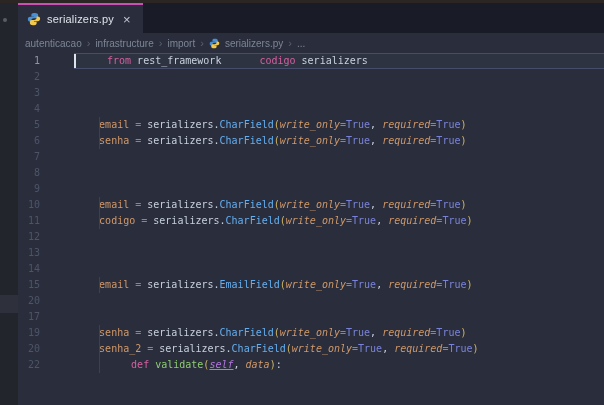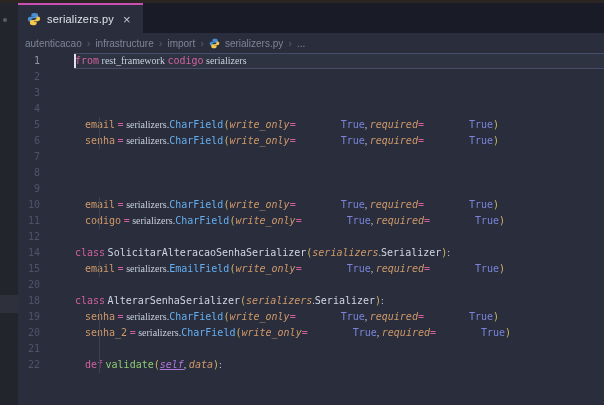--- a/index.html
+++ b/index.html
@@ -44,28 +44,28 @@
     color:#4d5468;font-size:10px;user-select:none;cursor:pointer;
   }
   .line.cur .ln{color:#8e95a8;}
   .lc{position:relative;margin-left:35px;color:#c8d0dd;}
   .guide{position:absolute;left:24px;top:0;bottom:0;width:1px;background:#3b4154;}
   .hl{position:absolute;left:74px;right:0;top:0;bottom:0;
       border-top:1px solid #454d6a;border-bottom:1px solid #454d6a;
       background:rgba(130,150,200,0.05);box-sizing:border-box;}
   .cursor{position:absolute;left:-1px;top:1px;bottom:1px;width:2px;background:#dfe3ec;}
   
-  .tk-kw{color:#d2609e;}
-  .tk-txt{color:#c8d0dd;font-family:Liberation Serif, serif;}
+  .tk-kw{color:#d2609e;padding-left:32px;}
+  .tk-txt{color:#c8d0dd;}
   .tk-cls{color:#ced6e4;}
   .tk-prop{color:#d0996a;text-align:right;}
   .tk-param{color:#d0996a;font-style:italic;}
   .tk-fn{color:#65aef0;}
   .tk-fndef{color:#8fcb72;}
-  .tk-const{color:#7a83d9;margin-left:45px;}
+  .tk-const{color:#7a83d9;}
   .tk-op{color:#d2609e;}
   .tk-par{color:#cdb364;}
   .tk-self{color:#b278dd;font-style:italic;text-decoration:underline;}
 </style>
 </head>
 <body>
 
 <div class="window">
   <div class="topstrip"></div>
   <div class="leftstrip"></div>
@@ -103,22 +103,22 @@
       <div class="line"><span class="ln">3</span><span class="lc"></span></div>
       <div class="line"><span class="ln">4</span></div>
       <div class="line"><span class="ln">5</span><span class="lc"><i class="guide"></i><span class="tk-txt">    </span><span class="tk-prop">email</span><span class="tk-txt"> </span><span class="tk-op">=</span><span class="tk-txt"> serializers.</span><span class="tk-fn">CharField</span><span class="tk-par">(</span><span class="tk-param">write_only</span><span class="tk-op">=</span><span class="tk-const">True</span><span class="tk-txt">, </span><span class="tk-param">required</span><span class="tk-op">=</span><span class="tk-const">True</span><span class="tk-par">)</span></span></div>
       <div class="line"><span class="ln">6</span><span class="lc"><i class="guide"></i><span class="tk-txt">    </span><span class="tk-prop">senha</span><span class="tk-txt"> </span><span class="tk-op">=</span><span class="tk-txt"> serializers.</span><span class="tk-fn">CharField</span><span class="tk-par">(</span><span class="tk-param">write_only</span><span class="tk-op">=</span><span class="tk-const">True</span><span class="tk-txt">, </span><span class="tk-param">required</span><span class="tk-op">=</span><span class="tk-const">True</span><span class="tk-par">)</span></span></div>
       <div class="line"><span class="ln">7</span><span class="lc"></span></div>
       <div class="line"><span class="ln">8</span><span class="lc"></span></div>
       <div class="line"><span class="ln">9</span></div>
       <div class="line"><span class="ln">10</span><span class="lc"><i class="guide"></i><span class="tk-txt">    </span><span class="tk-prop">email</span><span class="tk-txt"> </span><span class="tk-op">=</span><span class="tk-txt"> serializers.</span><span class="tk-fn">CharField</span><span class="tk-par">(</span><span class="tk-param">write_only</span><span class="tk-op">=</span><span class="tk-const">True</span><span class="tk-txt">, </span><span class="tk-param">required</span><span class="tk-op">=</span><span class="tk-const">True</span><span class="tk-par">)</span></span></div>
       <div class="line"><span class="ln">11</span><span class="lc"><i class="guide"></i><span class="tk-txt">    </span><span class="tk-prop">codigo</span><span class="tk-txt"> </span><span class="tk-op">=</span><span class="tk-txt"> serializers.</span><span class="tk-fn">CharField</span><span class="tk-par">(</span><span class="tk-param">write_only</span><span class="tk-op">=</span><span class="tk-const">True</span><span class="tk-txt">, </span><span class="tk-param">required</span><span class="tk-op">=</span><span class="tk-const">True</span><span class="tk-par">)</span></span></div>
       <div class="line"><span class="ln">12</span><span class="lc"></span></div>
-      <div class="line"><span class="ln">14</span><span class="lc"><span class="tk-kw">class</span><span class="tk-txt"> </span><span class="tk-cls">SolicitarAlteracaoSenhaSerializer</span><span class="tk-par">(</span><span class="tk-param">serializers</span><span class="tk-txt">.</span><span class="tk-cls">Serializer</span><span class="tk-par">)</span><span class="tk-txt">:</span></span></div>
+      <div class="line"><span class="ln">13</span><span class="lc"></span></div>
+      <div class="line"><span class="ln">14</span></div>
       <div class="line"><span class="ln">15</span><span class="lc"><i class="guide"></i><span class="tk-txt">    </span><span class="tk-prop">email</span><span class="tk-txt"> </span><span class="tk-op">=</span><span class="tk-txt"> serializers.</span><span class="tk-fn">EmailField</span><span class="tk-par">(</span><span class="tk-param">write_only</span><span class="tk-op">=</span><span class="tk-const">True</span><span class="tk-txt">, </span><span class="tk-param">required</span><span class="tk-op">=</span><span class="tk-const">True</span><span class="tk-par">)</span></span></div>
       <div class="line"><span class="ln">20</span><span class="lc"></span></div>
-      <div class="line"><span class="ln">18</span><span class="lc"><span class="tk-kw">class</span><span class="tk-txt"> </span><span class="tk-cls">AlterarSenhaSerializer</span><span class="tk-par">(</span><span class="tk-param">serializers</span><span class="tk-txt">.</span><span class="tk-cls">Serializer</span><span class="tk-par">)</span><span class="tk-txt">:</span></span></div>
+      <div class="line"><span class="ln">17</span><span class="lc"></span></div>
       <div class="line"><span class="ln">19</span><span class="lc"><i class="guide"></i><span class="tk-txt">    </span><span class="tk-prop">senha</span><span class="tk-txt"> </span><span class="tk-op">=</span><span class="tk-txt"> serializers.</span><span class="tk-fn">CharField</span><span class="tk-par">(</span><span class="tk-param">write_only</span><span class="tk-op">=</span><span class="tk-const">True</span><span class="tk-txt">, </span><span class="tk-param">required</span><span class="tk-op">=</span><span class="tk-const">True</span><span class="tk-par">)</span></span></div>
       <div class="line"><span class="ln">20</span><span class="lc"><i class="guide"></i><span class="tk-txt">    </span><span class="tk-prop">senha_2</span><span class="tk-txt"> </span><span class="tk-op">=</span><span class="tk-txt"> serializers.</span><span class="tk-fn">CharField</span><span class="tk-par">(</span><span class="tk-param">write_only</span><span class="tk-op">=</span><span class="tk-const">True</span><span class="tk-txt">, </span><span class="tk-param">required</span><span class="tk-op">=</span><span class="tk-const">True</span><span class="tk-par">)</span></span></div>
-      <div class="line"><span class="ln">21</span><span class="lc"><i class="guide"></i></span></div>
       <div class="line"><span class="ln">22</span><span class="lc"><i class="guide"></i><span class="tk-txt">    </span><span class="tk-kw">def</span><span class="tk-txt"> </span><span class="tk-fndef">validate</span><span class="tk-par">(</span><span class="tk-self">self</span><span class="tk-txt">, </span><span class="tk-param">data</span><span class="tk-par">)</span><span class="tk-txt">:</span></span></div>
     </div>
 </div>
 
 </body></html>

